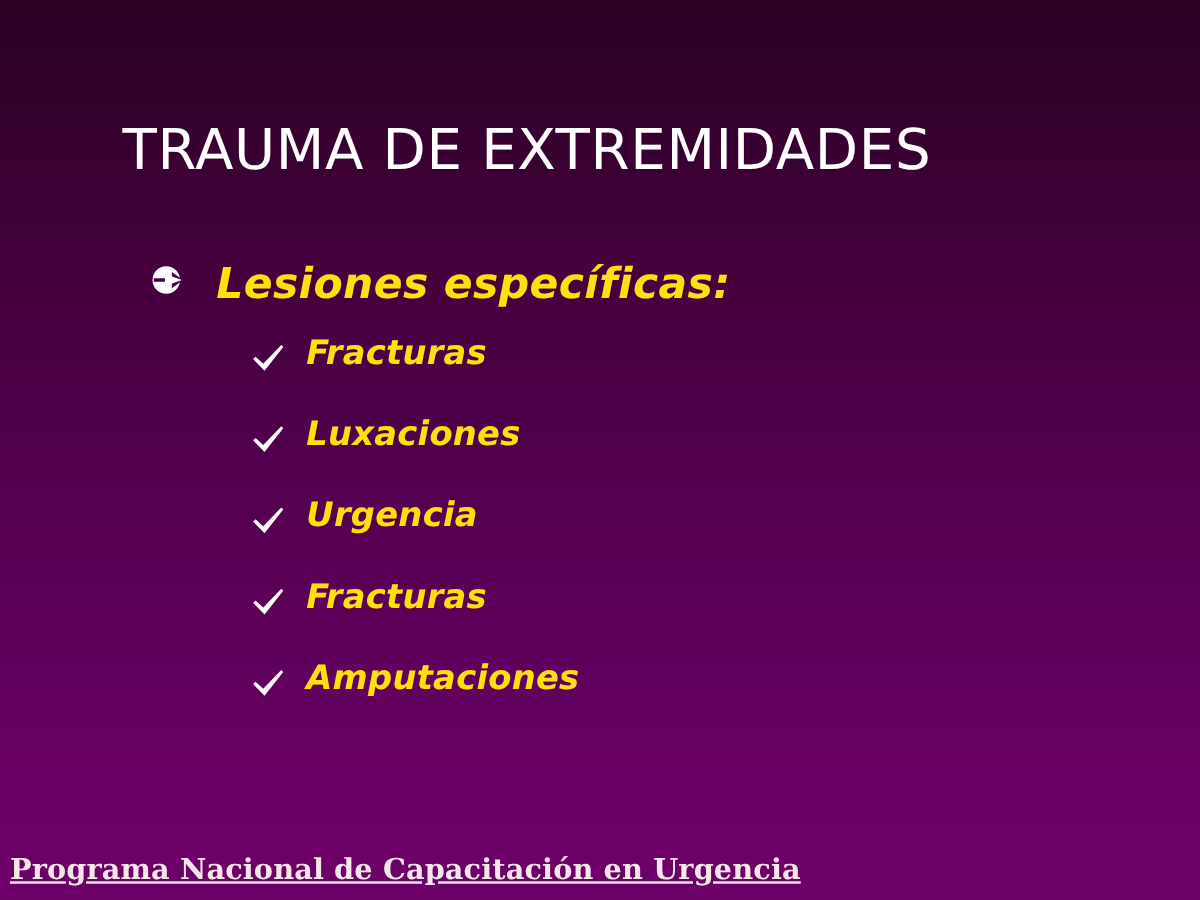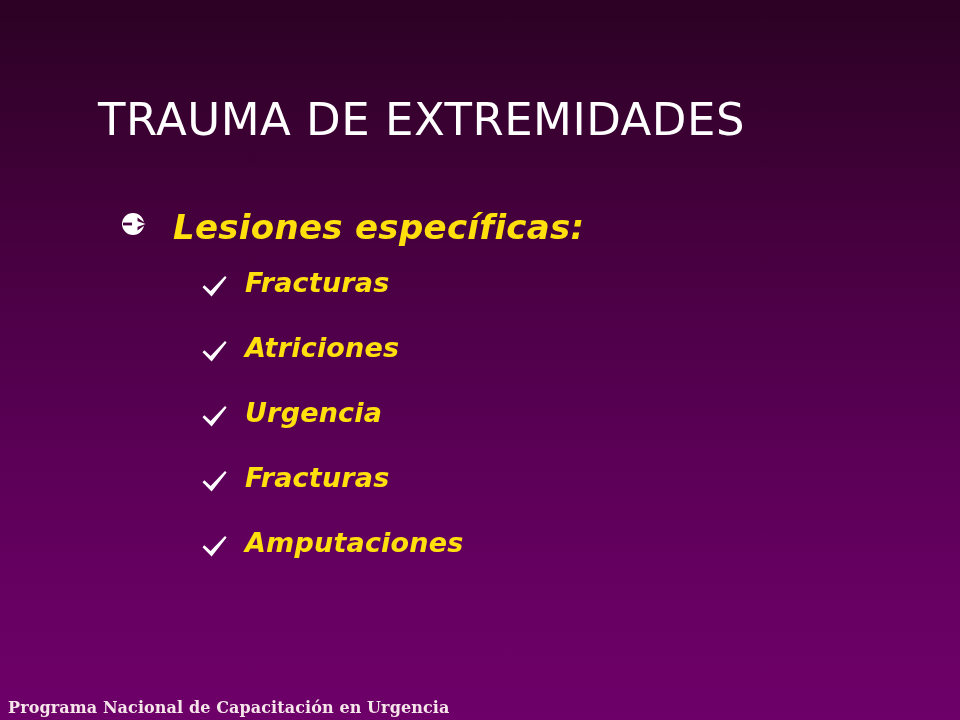--- a/index.html
+++ b/index.html
@@ -106,27 +106,28 @@
     font-weight: 700;
     letter-spacing: 0.2px;
     line-height: 34px;
     white-space: nowrap;
   }
 
   
   #footer {
     position: absolute;
     left: 8px;
-    top: 698px;
+    top: 682px;
     color: #f6e6ea;
     font-family: "DejaVu Serif", serif;
-    font-size: 16px;
+    font-size: 23px;
     font-weight: 700;
     letter-spacing: 0.1px;
     white-space: nowrap;
+    text-decoration: underline;
   }
 </style>
 </head>
 <body>
 
 <div id="slide">
 
   <div id="slide-title">TRAUMA DE EXTREMIDADES</div>
 
   <div id="body-list">
@@ -156,21 +157,21 @@
       </span>
       <span class="level2-text">Fracturas</span>
     </div>
 
     <div class="level2-row">
       <span class="level2-bullet">
         <svg width="30" height="30" viewBox="0 0 30 30" aria-hidden="true">
           <path d="M2.5 15.2 L4.4 13.3 L10.6 19.0 L25.0 4.0 L26.6 5.6 L11.6 24.6 Z" fill="#ffffff"></path>
         </svg>
       </span>
-      <span class="level2-text">Atriciones</span>
+      <span class="level2-text">Luxaciones</span>
     </div>
 
     <div class="level2-row">
       <span class="level2-bullet">
         <svg width="30" height="30" viewBox="0 0 30 30" aria-hidden="true">
           <path d="M2.5 15.2 L4.4 13.3 L10.6 19.0 L25.0 4.0 L26.6 5.6 L11.6 24.6 Z" fill="#ffffff"></path>
         </svg>
       </span>
       <span class="level2-text">Urgencia</span>
     </div>

